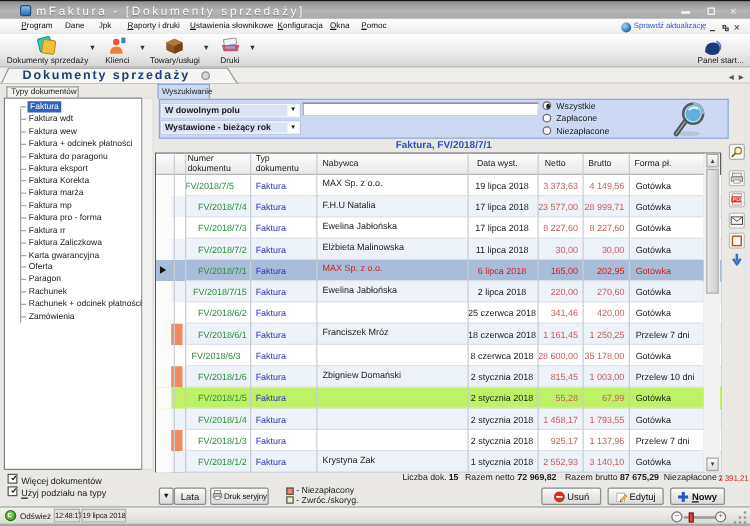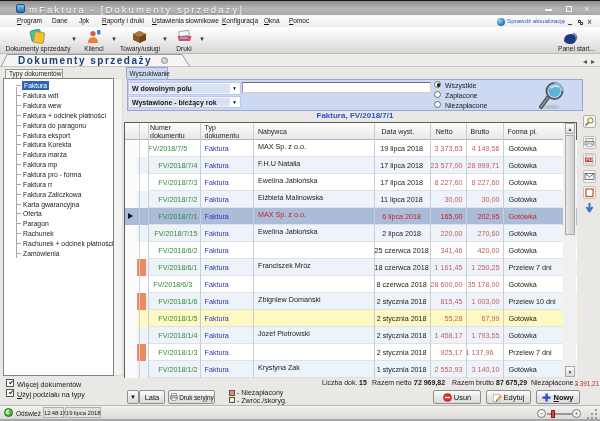--- a/index.html
+++ b/index.html
@@ -292,49 +292,48 @@
       <div class="ind"></div>
       <div class="mrk" style="background:#ef8960"></div>
       <div class="c" style="left:23px;width:49.5px;text-align:right;color:#2f8b3a">FV/2018/1/6</div>
       <div class="c" style="left:79.5px;width:48.5px;color:#3333b8">Faktura</div>
       <div class="cn" style="left:133px;width:115.5px;color:#1a1a1a">Zbigniew Domański</div>
       <div class="c" style="left:248.5px;width:56.30000000000001px;text-align:center;color:#1a1a1a">2 stycznia 2018</div>
       <div class="c" style="left:304.8px;width:32.69999999999999px;text-align:right;color:#c2605f">815,45</div>
       <div class="c" style="left:340.5px;width:34.0px;text-align:right;color:#c2605f">1 003,00</div>
       <div class="c" style="left:383.5px;width:54.5px;color:#1a1a1a">Przelew 10 dni</div>
     </div>
-<div class="trow" style="top:187px;background:#fef9c3">
+<div class="trow" style="top:187px;background:#bef264">
       <div class="ind"></div>
       <div class="mrk" style="background:transparent"></div>
       <div class="c" style="left:23px;width:49.5px;text-align:right;color:#2f8b3a">FV/2018/1/5</div>
       <div class="c" style="left:79.5px;width:48.5px;color:#3333b8">Faktura</div>
       <div class="c" style="left:248.5px;width:56.30000000000001px;text-align:center;color:#1a1a1a">2 stycznia 2018</div>
       <div class="c" style="left:304.8px;width:32.69999999999999px;text-align:right;color:#c2605f">55,28</div>
       <div class="c" style="left:340.5px;width:34.0px;text-align:right;color:#c2605f">67,99</div>
       <div class="c" style="left:383.5px;width:54.5px;color:#1a1a1a">Gotówka</div>
     </div>
 <div class="trow" style="top:204px;background:#eef2f9">
       <div class="ind"></div>
       <div class="mrk" style="background:transparent"></div>
       <div class="c" style="left:23px;width:49.5px;text-align:right;color:#2f8b3a">FV/2018/1/4</div>
       <div class="c" style="left:79.5px;width:48.5px;color:#3333b8">Faktura</div>
-      <div class="cn" style="left:133px;width:115.5px;color:#1a1a1a">Józef Piotrowski</div>
       <div class="c" style="left:248.5px;width:56.30000000000001px;text-align:center;color:#1a1a1a">2 stycznia 2018</div>
       <div class="c" style="left:304.8px;width:32.69999999999999px;text-align:right;color:#c2605f">1 458,17</div>
       <div class="c" style="left:340.5px;width:34.0px;text-align:right;color:#c2605f">1 793,55</div>
       <div class="c" style="left:383.5px;width:54.5px;color:#1a1a1a">Gotówka</div>
     </div>
 <div class="trow" style="top:221px;background:#ffffff">
       <div class="ind"></div>
       <div class="mrk" style="background:#ef8960"></div>
       <div class="c" style="left:23px;width:49.5px;text-align:right;color:#2f8b3a">FV/2018/1/3</div>
       <div class="c" style="left:79.5px;width:48.5px;color:#3333b8">Faktura</div>
       <div class="c" style="left:248.5px;width:56.30000000000001px;text-align:center;color:#1a1a1a">2 stycznia 2018</div>
       <div class="c" style="left:304.8px;width:32.69999999999999px;text-align:right;color:#c2605f">925,17</div>
-      <div class="c" style="left:340.5px;width:34.0px;color:#c2605f">1 137,96</div>
+      <div class="c" style="left:340.5px;width:34.0px;text-align:right;color:#c2605f">1 137,96</div>
       <div class="c" style="left:383.5px;width:54.5px;color:#1a1a1a">Przelew 7 dni</div>
     </div>
 <div class="trow" style="top:238px;background:#eef2f9">
       <div class="ind"></div>
       <div class="mrk" style="background:transparent"></div>
       <div class="c" style="left:23px;width:49.5px;text-align:right;color:#2f8b3a">FV/2018/1/2</div>
       <div class="c" style="left:79.5px;width:48.5px;color:#3333b8">Faktura</div>
       <div class="cn" style="left:133px;width:115.5px;color:#1a1a1a">Krystyna Zak</div>
       <div class="c" style="left:248.5px;width:56.30000000000001px;text-align:center;color:#1a1a1a">1 stycznia 2018</div>
       <div class="c" style="left:304.8px;width:32.69999999999999px;text-align:right;color:#c2605f">2 552,93</div>

